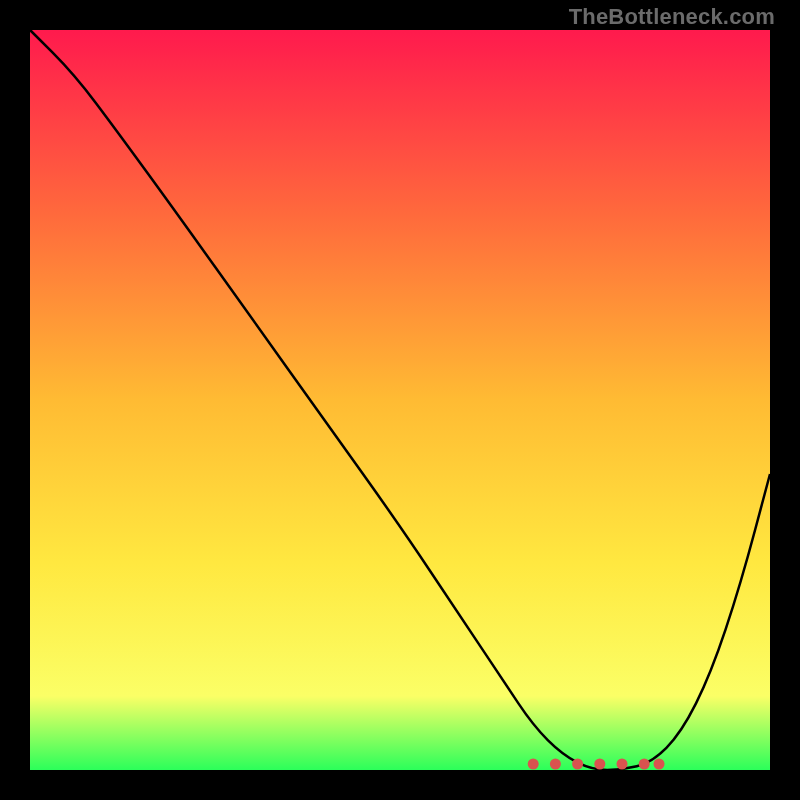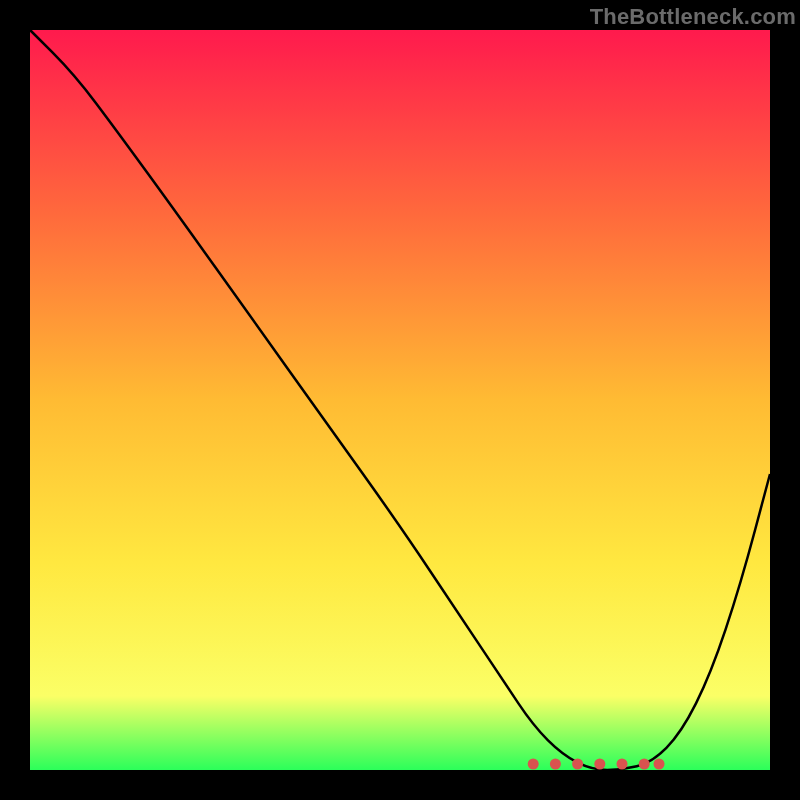--- a/index.html
+++ b/index.html
@@ -13,21 +13,21 @@
   }
   .frame {
     position: relative;
     width: 800px;
     height: 800px;
     background: #000;
   }
   .watermark {
     position: absolute;
     top: 4px;
-    right: 4px;
+    right: 25px;
     color: #6b6b6b;
     font-size: 22px;
     font-weight: 600;
     letter-spacing: 0.2px;
     user-select: none;
   }
   svg { display: block; }
 </style>
 </head>
 <body>

